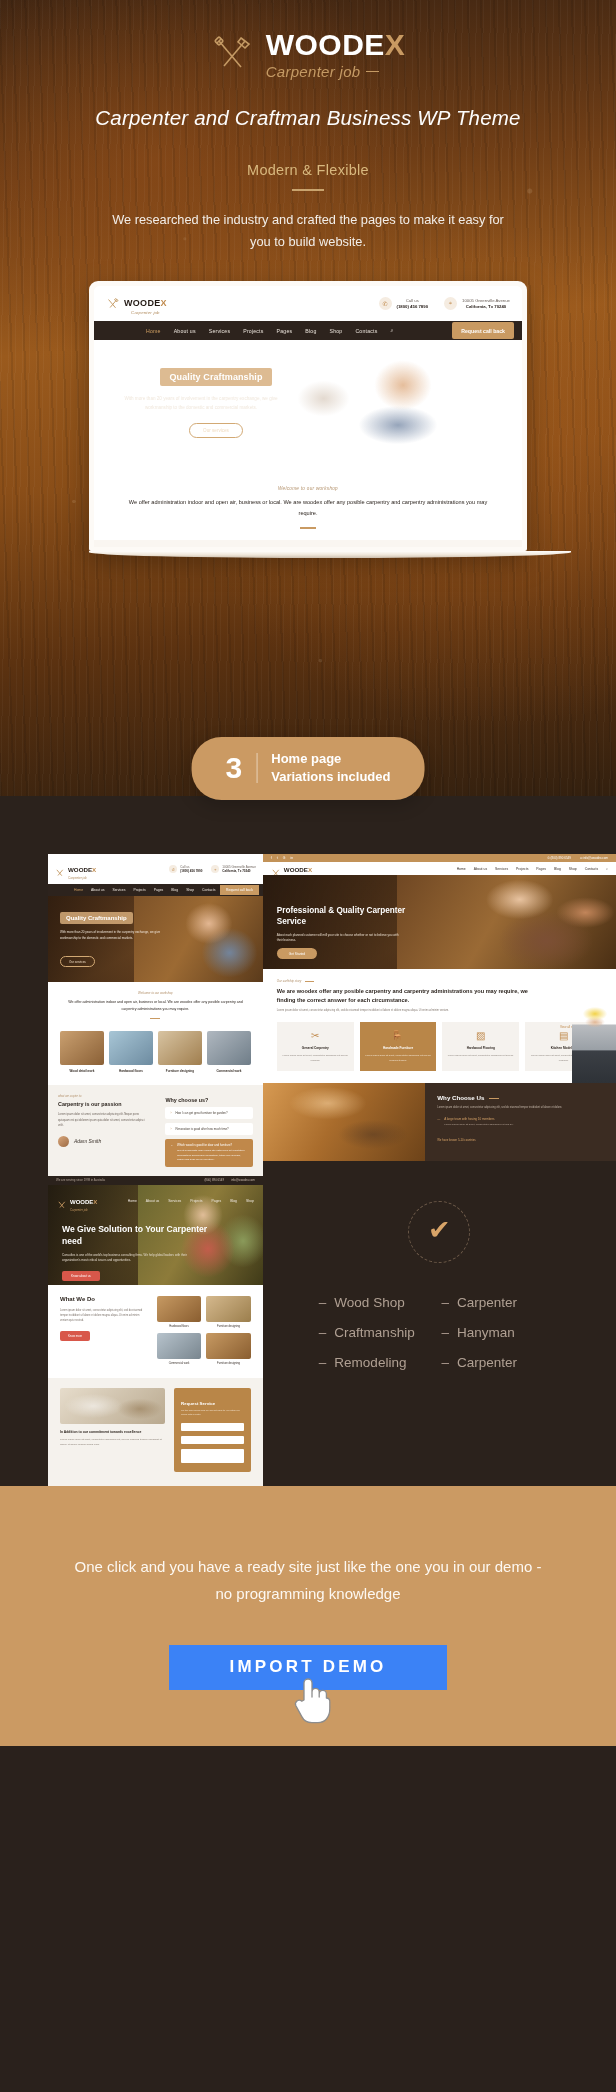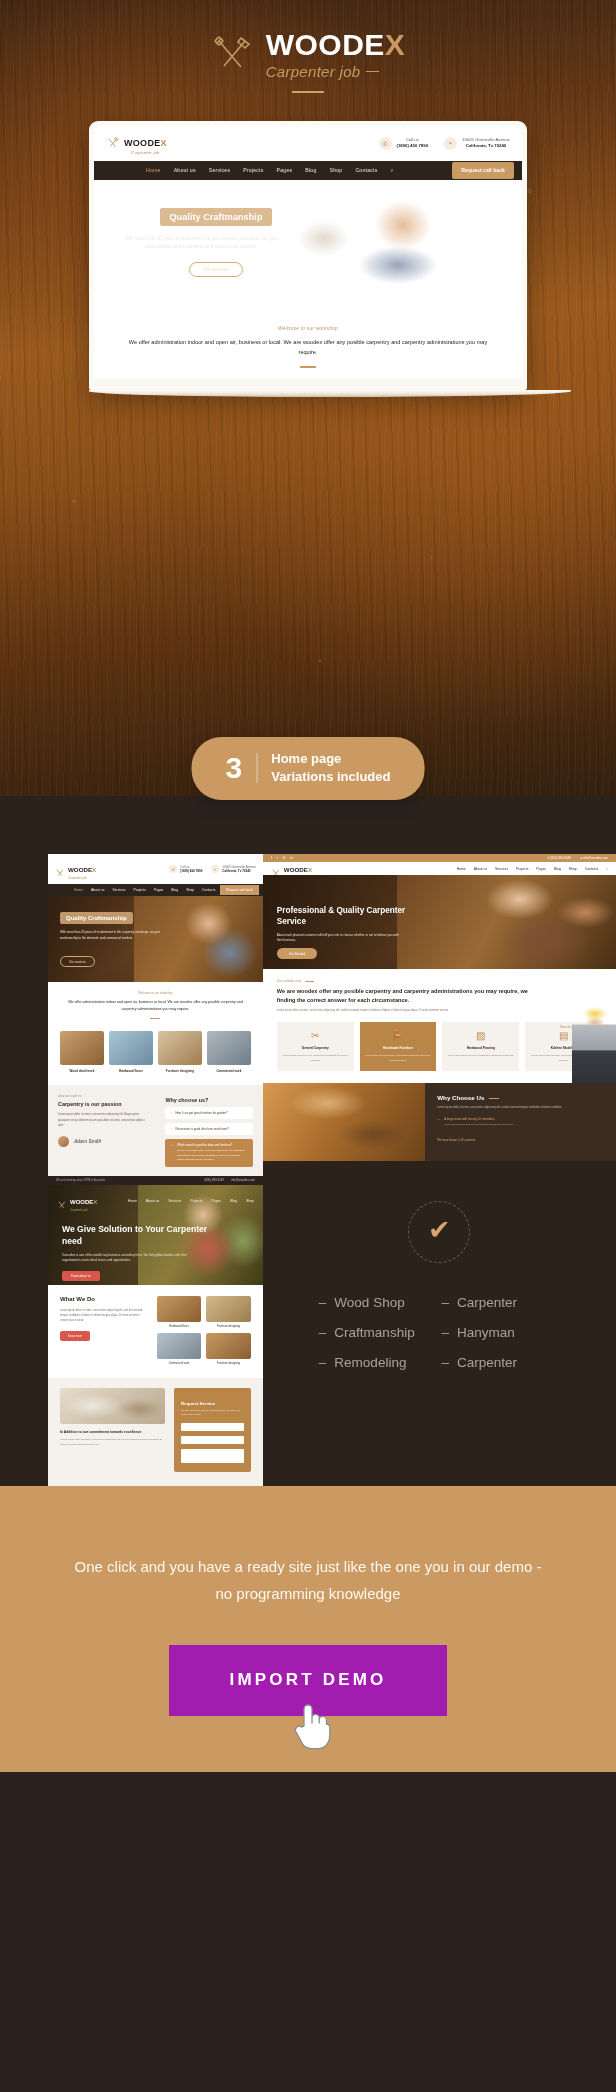--- a/index.html
+++ b/index.html
@@ -349,21 +349,21 @@
   .flex-list { margin-top:32px; display:grid; grid-template-columns:1fr 1fr; row-gap:15px; column-gap:4px; }
   .flex-list li { list-style:none; font-size:13.5px; color:#b0a093; display:flex; gap:8px; justify-content:flex-start; }
   .flex-list li .dash { color:#b0a093; }
   .flex-list li:nth-child(odd){ padding-left:22px; }
 
   
   .cta { background:#cb9a63; padding: 42px 30px 56px; text-align:center; position:relative; }
   .cta h2 { font-size:29px; color:#fff; font-weight:700; letter-spacing:.2px; }
   .cta p { margin-top:25px; font-size:15px; line-height:1.8; color:#fdf8f2; max-width:470px; margin-left:auto; margin-right:auto;}
   .cta-btn {
-    margin:38px auto 0; width:278px; height:71px; background:#a21caf; color:#fff;
+    margin:38px auto 0; width:278px; height:45px; background:#3b82f6; color:#fff;
     display:flex; align-items:center; justify-content:center;
     font-size:17px; font-weight:700; letter-spacing:3.2px; border:none; cursor:pointer;
     font-family:"Liberation Sans", sans-serif;
   }
   .cursor { position:absolute; left:50%; margin-left:-18px; bottom:18px; width:44px; height:58px; }
 </style>
 </head>
 <body>
 
 <div class="page">
@@ -383,21 +383,24 @@
         </span>
         <span class="logo-text">
           <span class="logo-word"><span>WOODE</span><span class="tick">X</span></span>
           <span class="logo-sub">
               <span>Carpenter job</span>
               <i class="dash"></i>
             </span>
         </span>
       </div>
 
+      <h1 class="hero-title">Carpenter and Craftman Business WP Theme</h1>
+      <div class="hero-sub">Modern &amp; Flexible</div>
       <div class="hero-rule"></div>
+      <p class="hero-desc">We researched the industry and crafted the pages to make it easy for you to build website.</p>
 
       <div class="laptop">
         <div class="laptop-screen">
           <div class="site">
 
             <div class="site-top">
               <div class="st-logo">
                 <span class="m">
                   <svg viewBox="0 0 44 44" width="14" height="14" fill="none" stroke="#c49a64" stroke-width="3">
                     <path d="M8 8 L30 34"></path>

